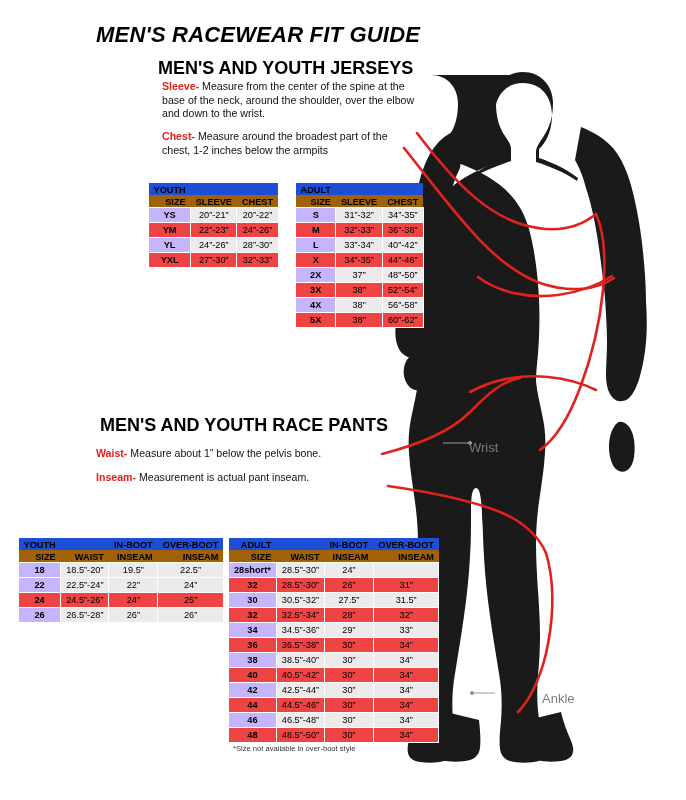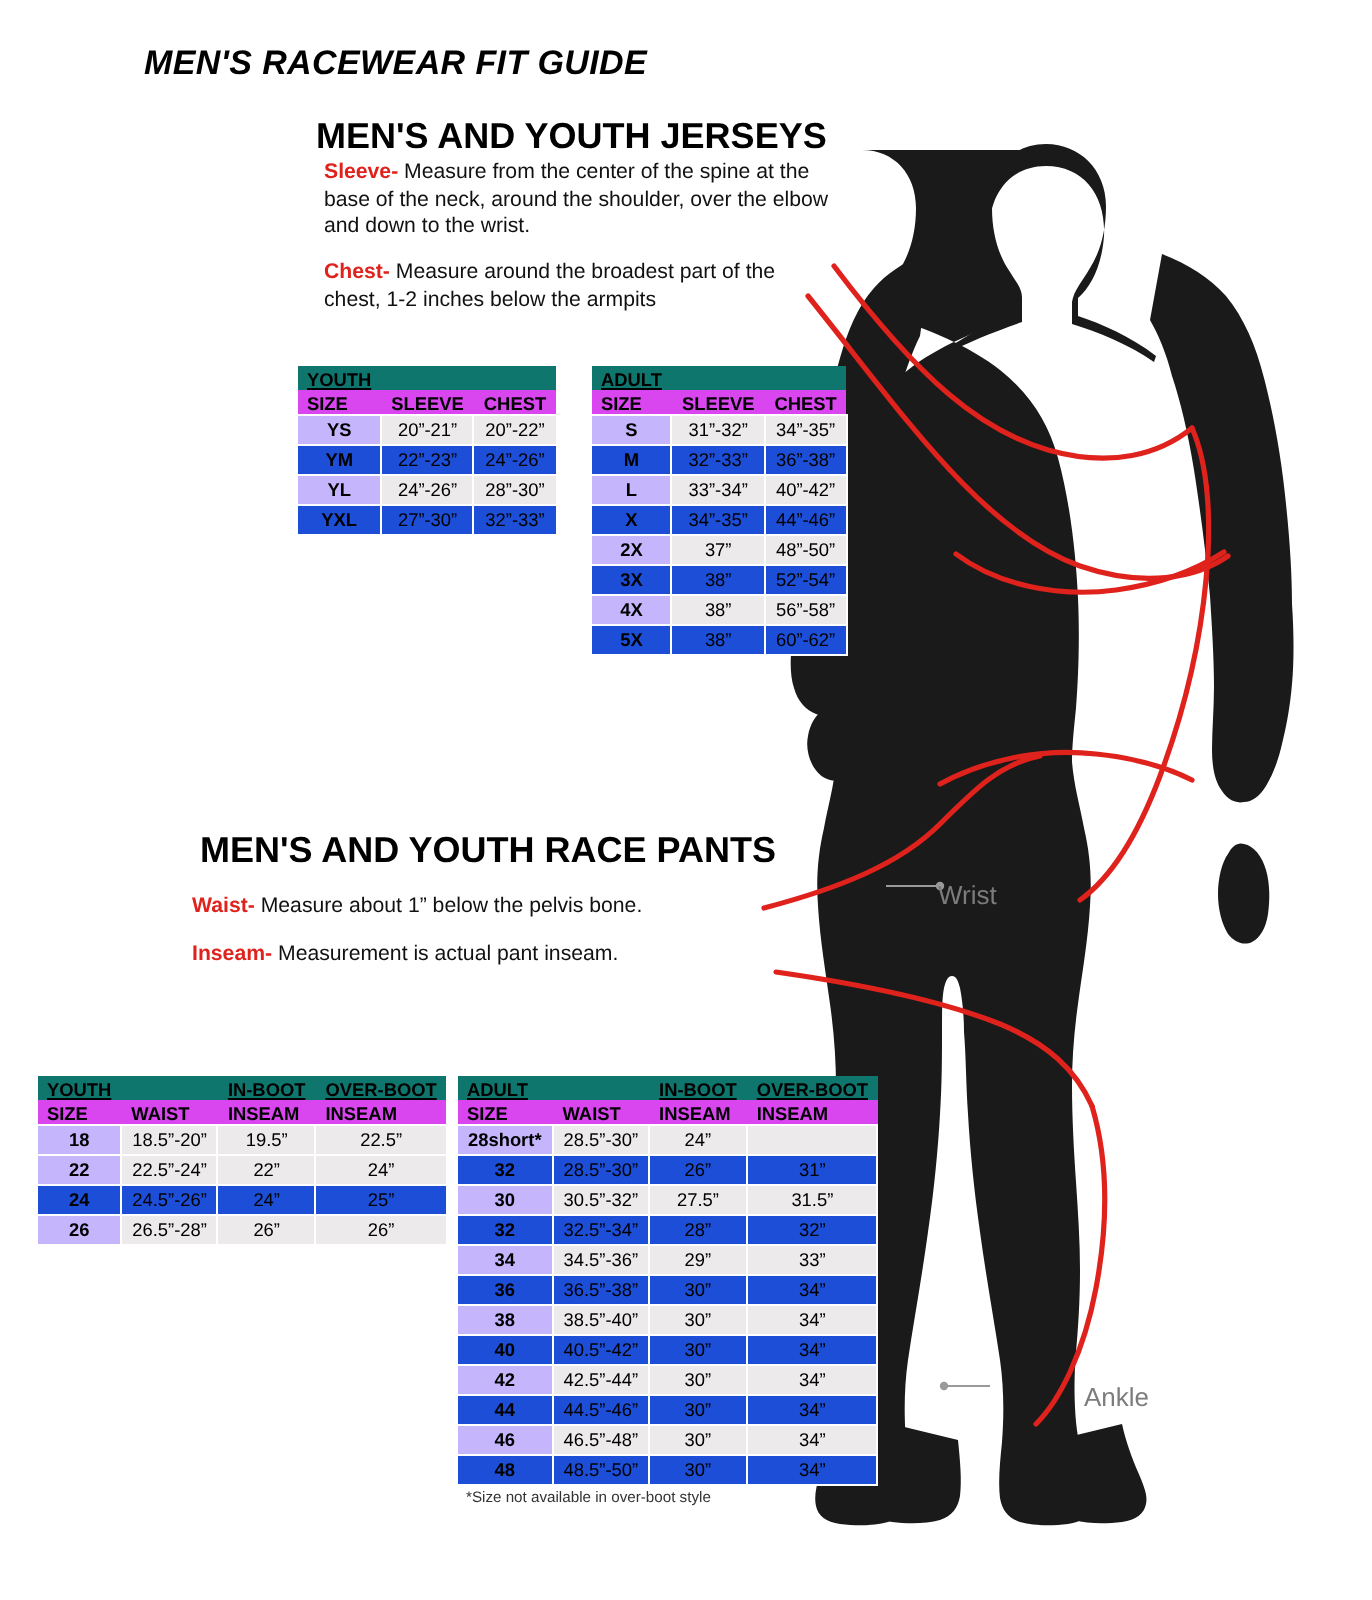--- a/index.html
+++ b/index.html
@@ -18,23 +18,23 @@
   .page {
     position: absolute;
     left: 0; top: 0;
     width: 686px;
     height: 800px;
   }
 
   
   .main-title {
     position: absolute;
-    left: 72px;
+    left: 96px;
     top: 22px;
-    font-size: 17px;
+    font-size: 22px;
     font-weight: bold;
     font-style: italic;
     letter-spacing: 0.2px;
   }
   .section-title {
     position: absolute;
     font-size: 18px;
     font-weight: bold;
   }
   #jerseys-title { left: 158px; top: 58px; }
@@ -65,41 +65,40 @@
   }
   .tbl td, .tbl th {
     border: 1px solid #ffffff;
     padding: 2px 5px;
     text-align: center;
     white-space: nowrap;
     background: #eceaea;
     font-weight: normal;
   }
   .tbl .grouphead {
-    background: #0f766e;
+    background: #1d4ed8;
     border: none;
     font-weight: bold;
     font-size: 9.2px;
-    text-align: left;
+    text-align: right;
     padding-bottom: 0px;
-    text-decoration: underline;
   }
   .tbl .colhead {
-    background: #d946ef;
+    background: #a16207;
     border: none;
     font-weight: bold;
     font-size: 9.2px;
-    text-align: left;
+    text-align: right;
     padding-bottom: 0px;
   }
   .tbl .sizecell {
     font-weight: bold;
     background: #c4b5fd;
   }
-  .tbl tr.alt td { background: #1d4ed8; }
+  .tbl tr.alt td { background: #ef4444; }
 
   #youth-jersey-table { left: 148px; top: 183px; }
   #adult-jersey-table { left: 295px; top: 183px; }
   #youth-pants-table  { left: 18px;  top: 538px; }
   #adult-pants-table  { left: 228px; top: 538px; }
 
   .footnote {
     position: absolute;
     left: 233px;
     top: 744px;

